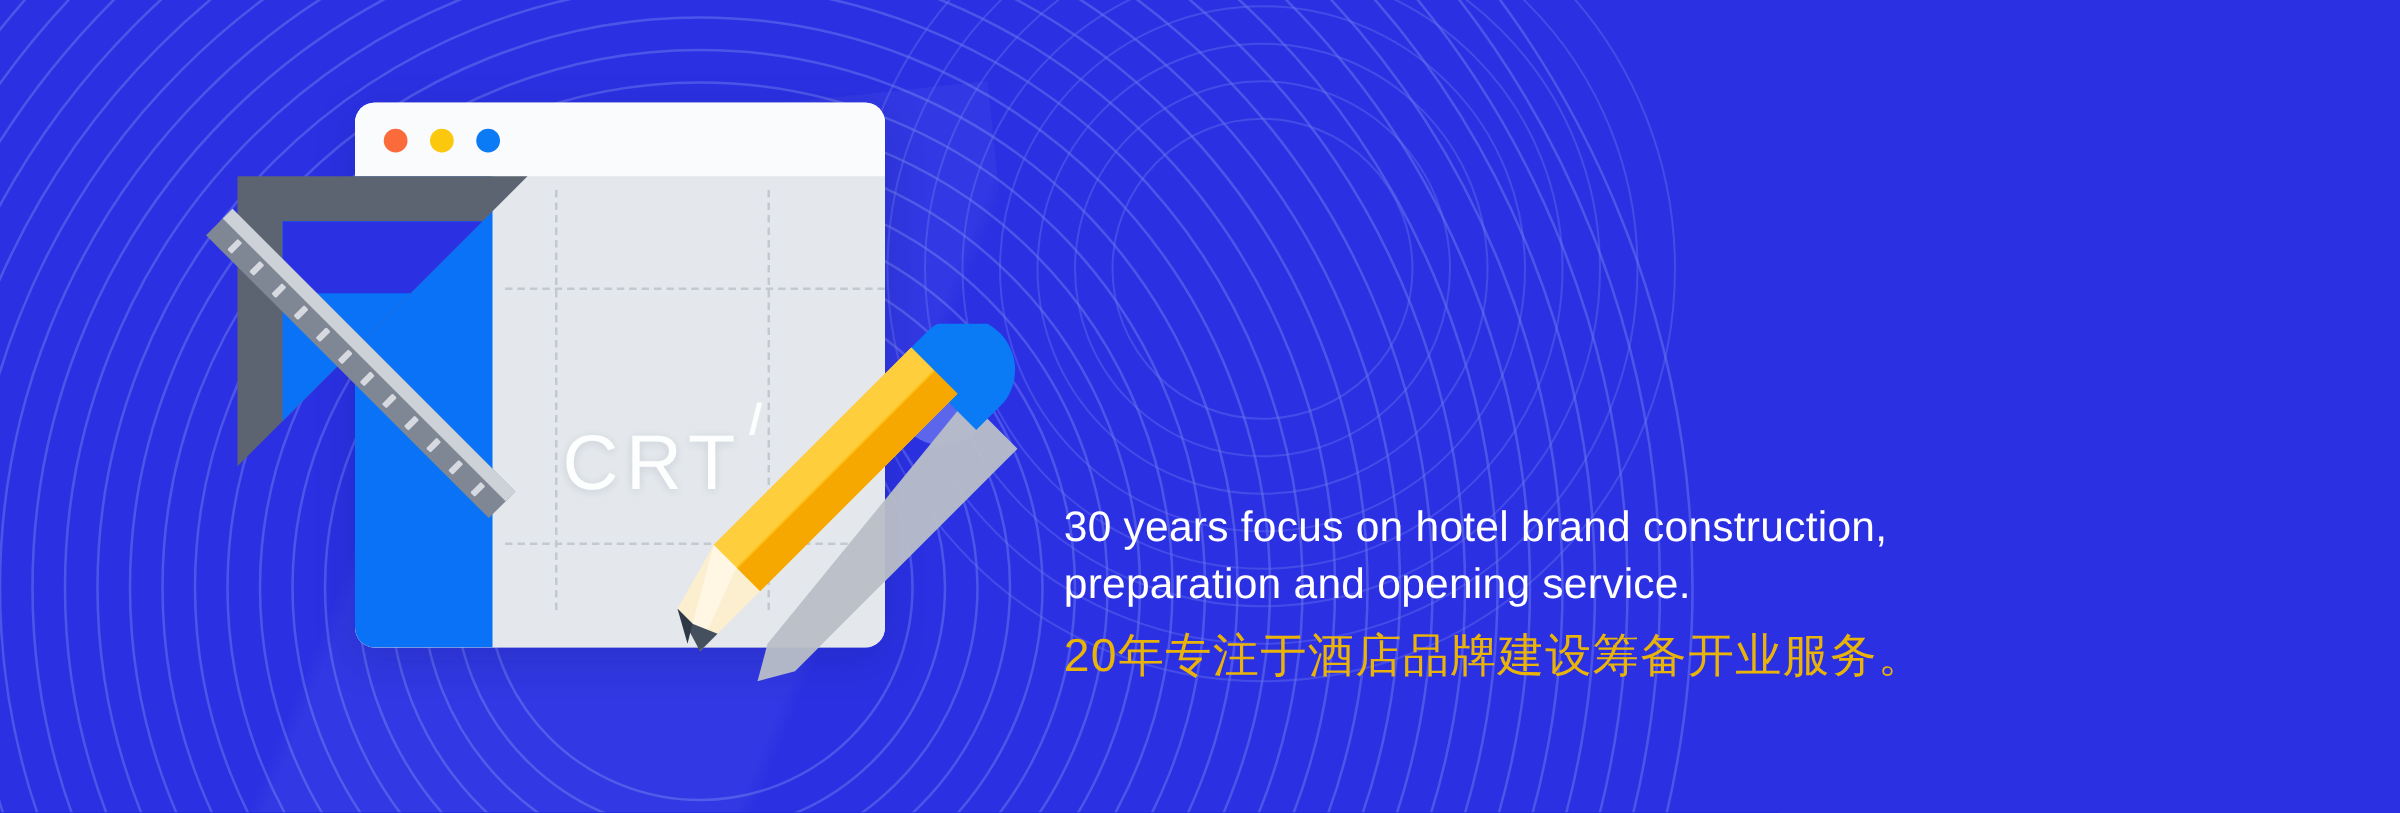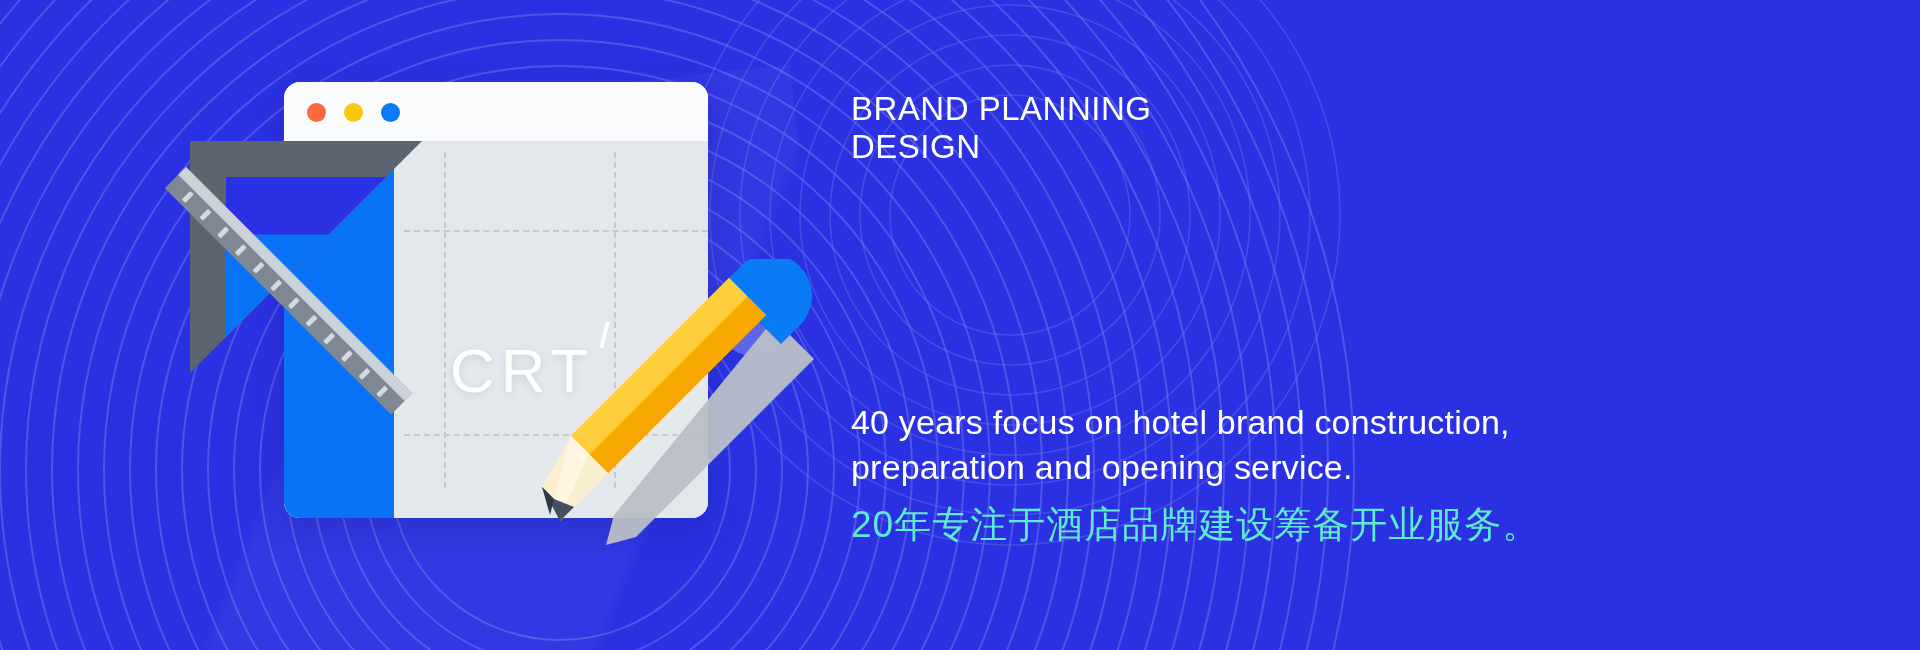--- a/index.html
+++ b/index.html
@@ -273,21 +273,21 @@
     color: #ffffff;
     font-weight: 400;
     letter-spacing: 0.2px;
     margin: 0;
     white-space: pre-line;
   }
   .tagline-cn {
     margin-top: 12px;
     font-size: 37px;
     line-height: 1.25;
-    color: #5eead4;
+    color: #eab308;
     letter-spacing: 1px;
     white-space: nowrap;
   }
 </style>
 </head>
 <body>
 
 <div class="banner">
 
   <svg class="bg-rings" viewBox="0 0 1920 650" preserveAspectRatio="none" aria-hidden="true">
@@ -396,23 +396,21 @@
         <polygon points="39,177 76,214 42,248 28,262 22,240 10,228" fill="#fcefcf"></polygon>
         <polygon points="39,177 57,195 30,254 22,240" fill="#fff7e4"></polygon>
 
         <polygon points="22,240 42,248 28,262 10,228" fill="#45505e"></polygon>
         <polygon points="22,240 10,228 18,256" fill="#2f3845"></polygon>
       </svg>
     </div>
   </div>
 
   <div class="headline-block">
-    <h1 class="headline">BRAND PLANNING
-DESIGN</h1>
   </div>
 
   <div class="tagline-block">
-    <p class="tagline-en">40 years focus on hotel brand construction,
+    <p class="tagline-en">30 years focus on hotel brand construction,
 preparation and opening service.</p>
     <div class="tagline-cn">20年专注于酒店品牌建设筹备开业服务。</div>
   </div>
 
 </div>
 
 </body></html>

